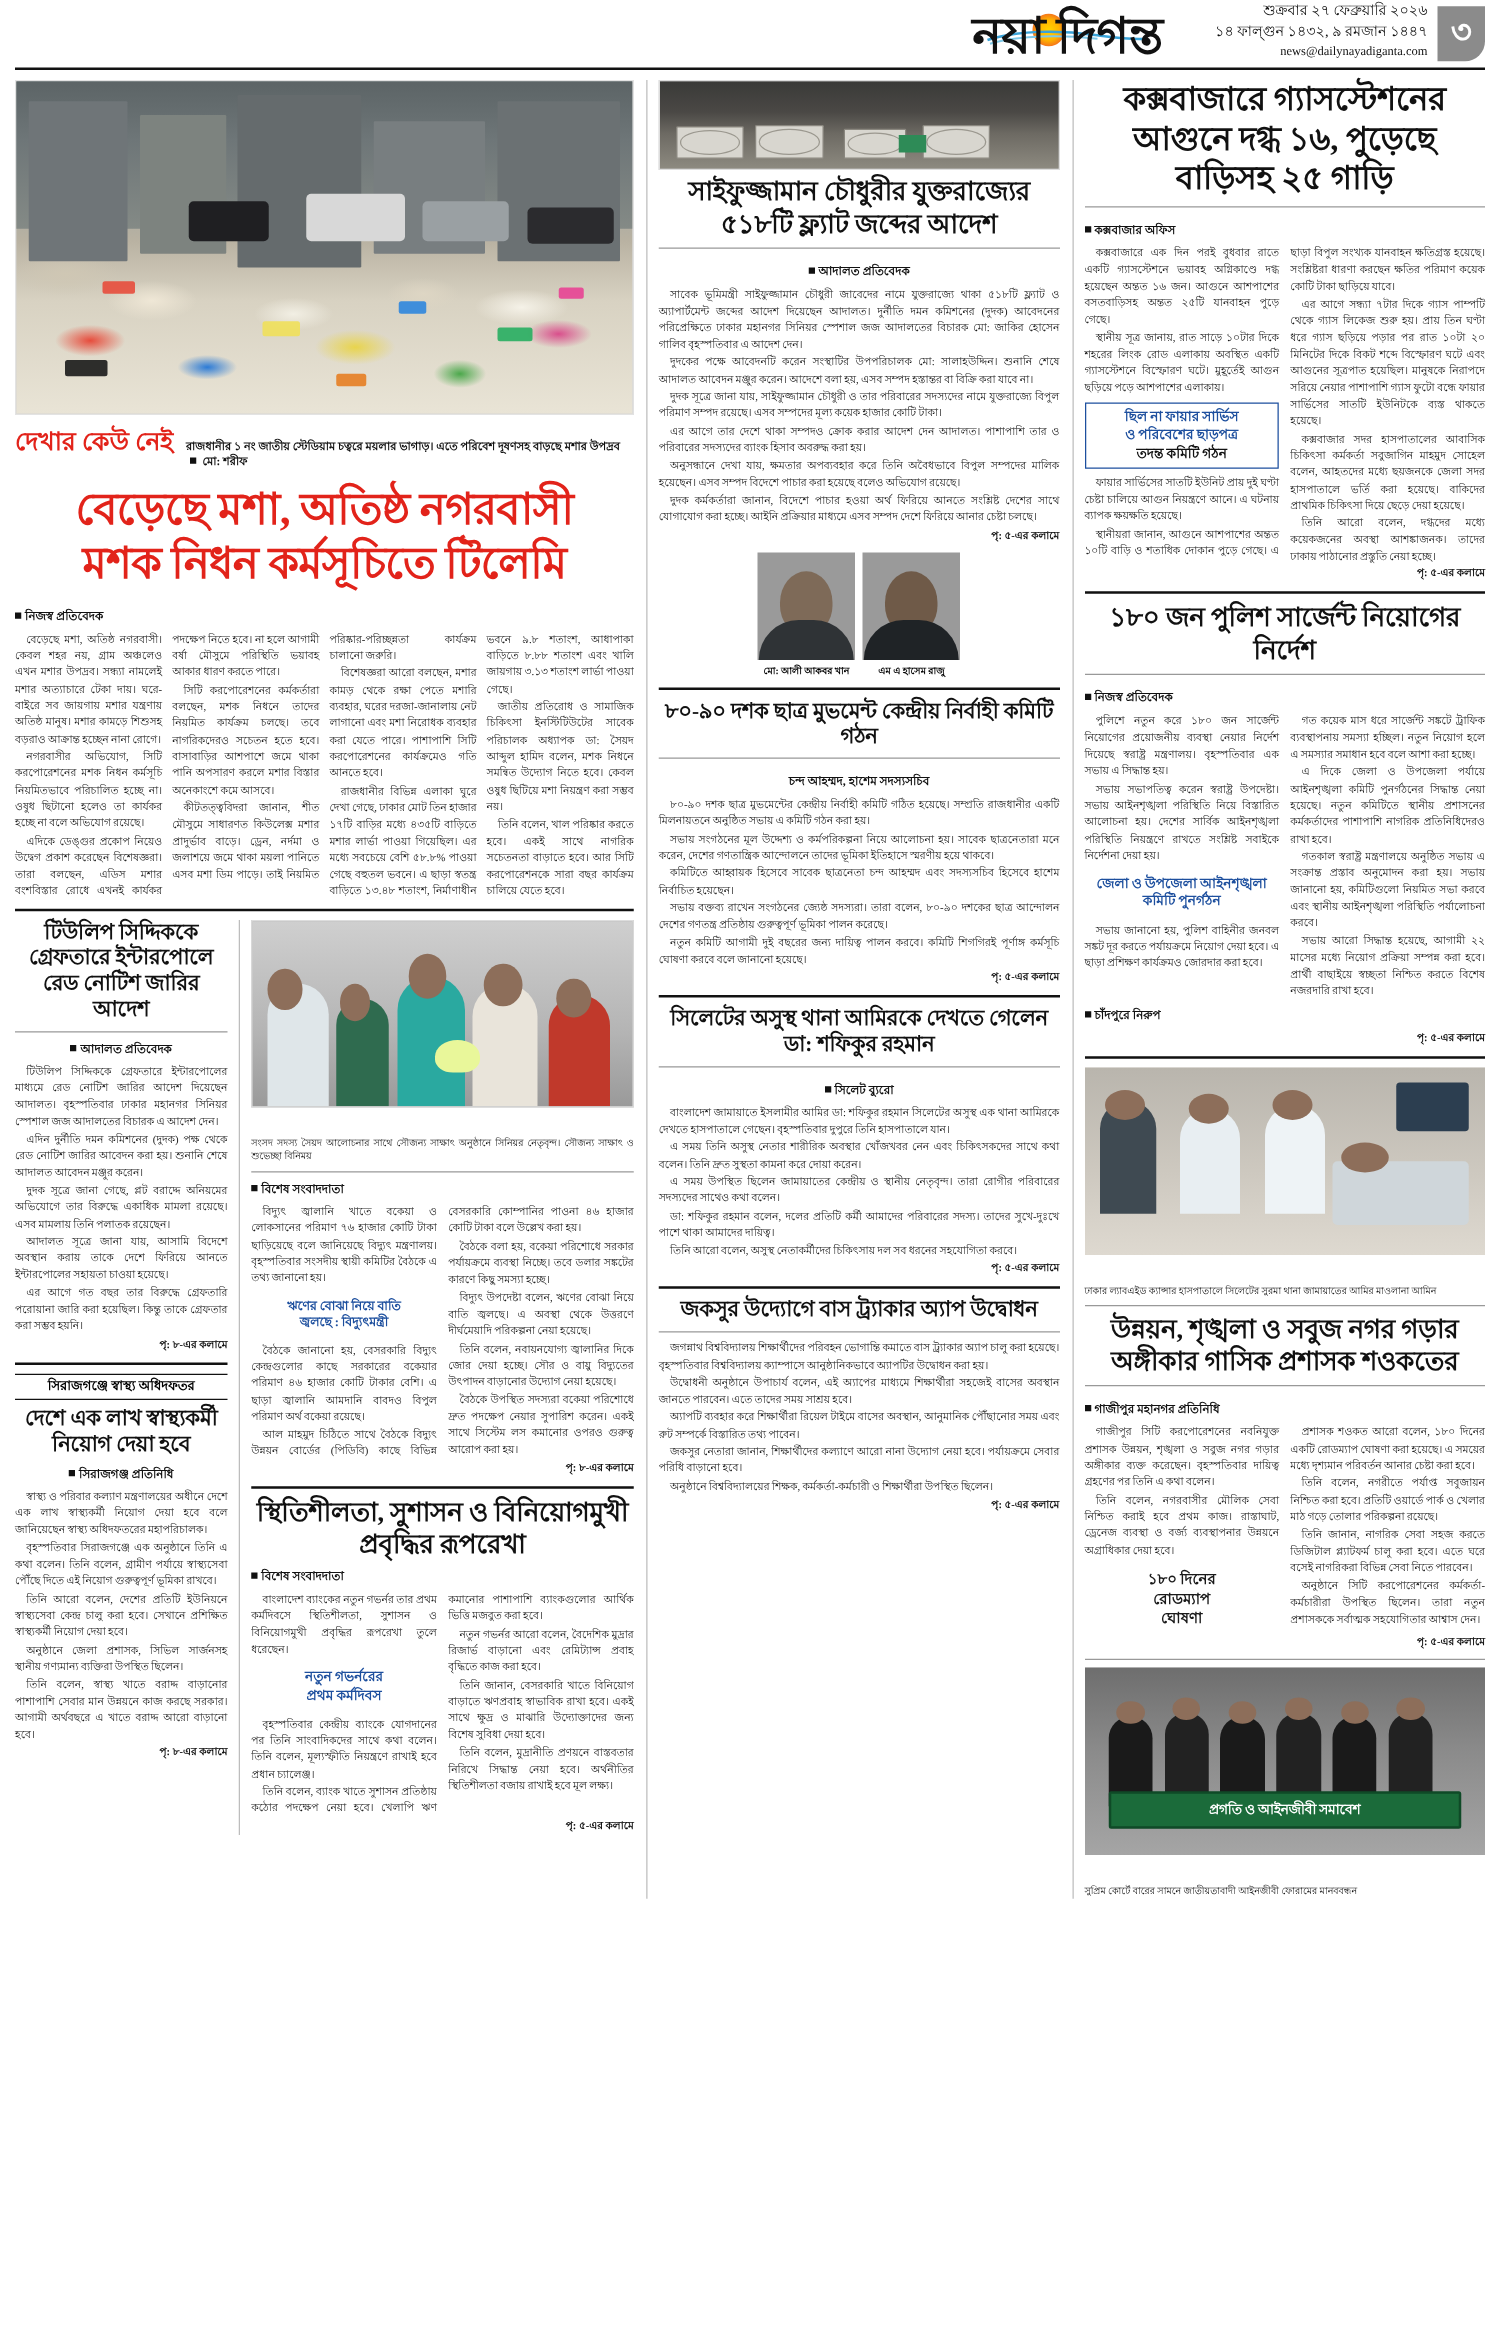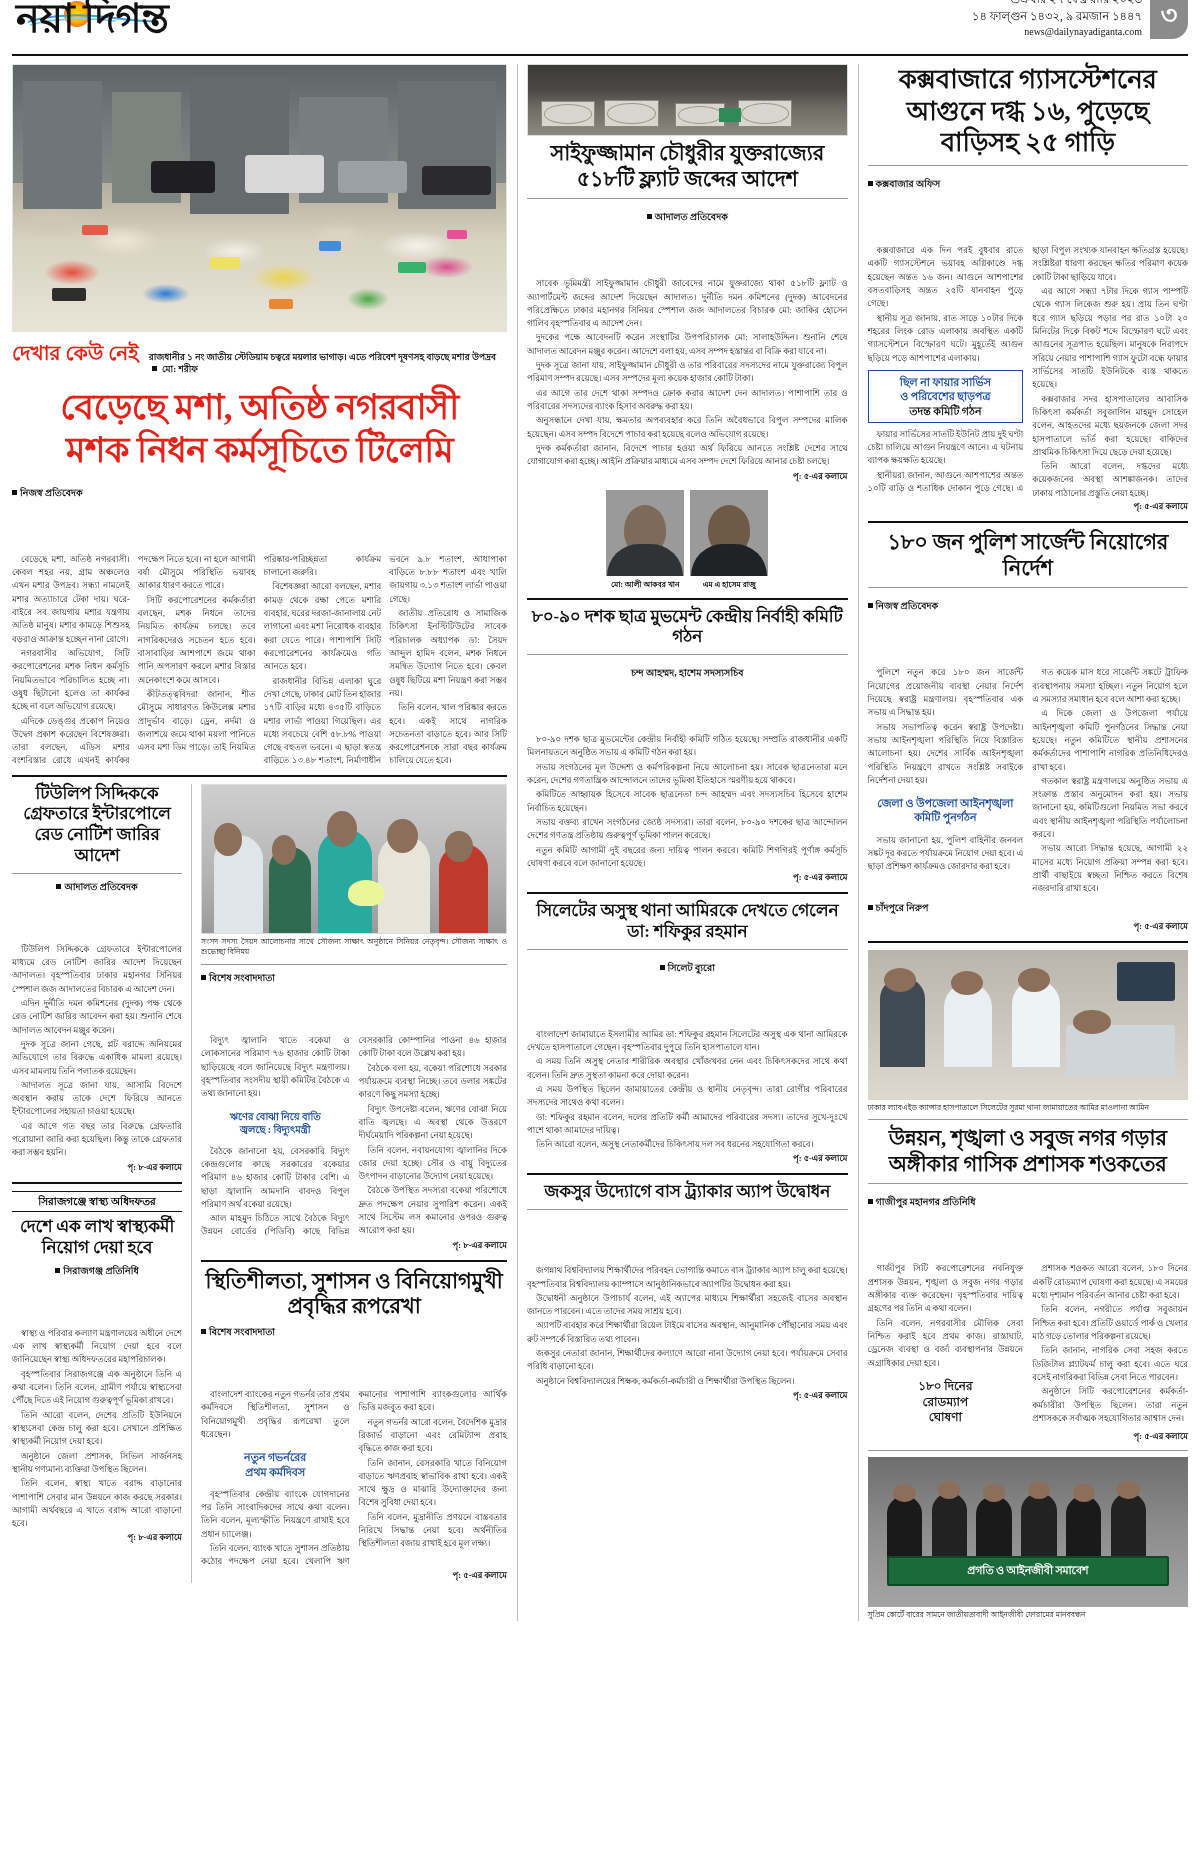--- a/index.html
+++ b/index.html
@@ -19,22 +19,22 @@
     padding: 0 12px;
   }
 
   
   .masthead {
     position: relative;
     height: 56px;
     border-bottom: 2px solid #111;
     display: flex;
     align-items: flex-end;
-    justify-content: space-between;
-    padding-bottom: 15px;
+    justify-content: flex-end;
+    padding-bottom: 5px;
   }
   .logo-wrap { display: flex; align-items: flex-end; gap: 2px; position: relative; }
   .logo-sun {
     position: absolute;
     left: 52px; top: 2px;
     width: 26px; height: 26px;
     border-radius: 50%;
     background: radial-gradient(circle at 50% 50%, #ffd400 0%, #ffb300 45%, #f26522 78%, #e0451b 100%);
     z-index: 0;
   }
@@ -108,21 +108,20 @@
   .rule-bold { border-top: 2px solid #111; margin: 7px 0; }
 
   
   .copy {
     font-size: 8.6px;
     line-height: 1.55;
     text-align: justify;
     color: #1a1a1a;
     hyphens: auto;
     word-spacing: -0.3px;
-    margin-top: 48px;
   }
   .copy p { margin-bottom: 1px; text-indent: 9px; }
   .cols2 { column-count: 2; column-gap: 9px; column-rule: none; }
   .cols4 { column-count: 4; column-gap: 8px; }
   .jump {
     font-size: 8.4px; font-weight: bold; text-align: right; color:#111;
   }
 
   
   .lead-photo {
@@ -170,21 +169,21 @@
     font-weight: bold;
     text-align: center;
     font-size: 35px;
     line-height: 1.22;
     letter-spacing: -0.6px;
     margin: 12px 0 8px;
   }
 
   
   .ph { background:#b9b9b9; border:1px solid #ddd; position:relative; overflow:hidden;}
-  .ph-cap { font-size: 7.6px; text-align: justify; line-height:1.4; color:#111; padding-top:3px;}
+  .ph-cap { font-size: 7.6px; text-align: justify; line-height:1.4; color:#111; padding-top:3px;margin-top:21px;}
 
   .ac-units {
     position:absolute; inset:0;
     background:
       linear-gradient(180deg,#3a3a38 0%,#4a4845 35%,#6d6a63 60%,#8d8a80 100%);
   }
   .ac-box { position:absolute; background:#d8d6cf; border:1px solid #8a877f; border-radius:1px;}
   .ac-box::after{content:"";position:absolute;inset:2px;border-radius:50%;border:1px solid #9b988f;}
 
   .portraits { display:flex; gap:6px; justify-content:center; margin-top:6px;}

